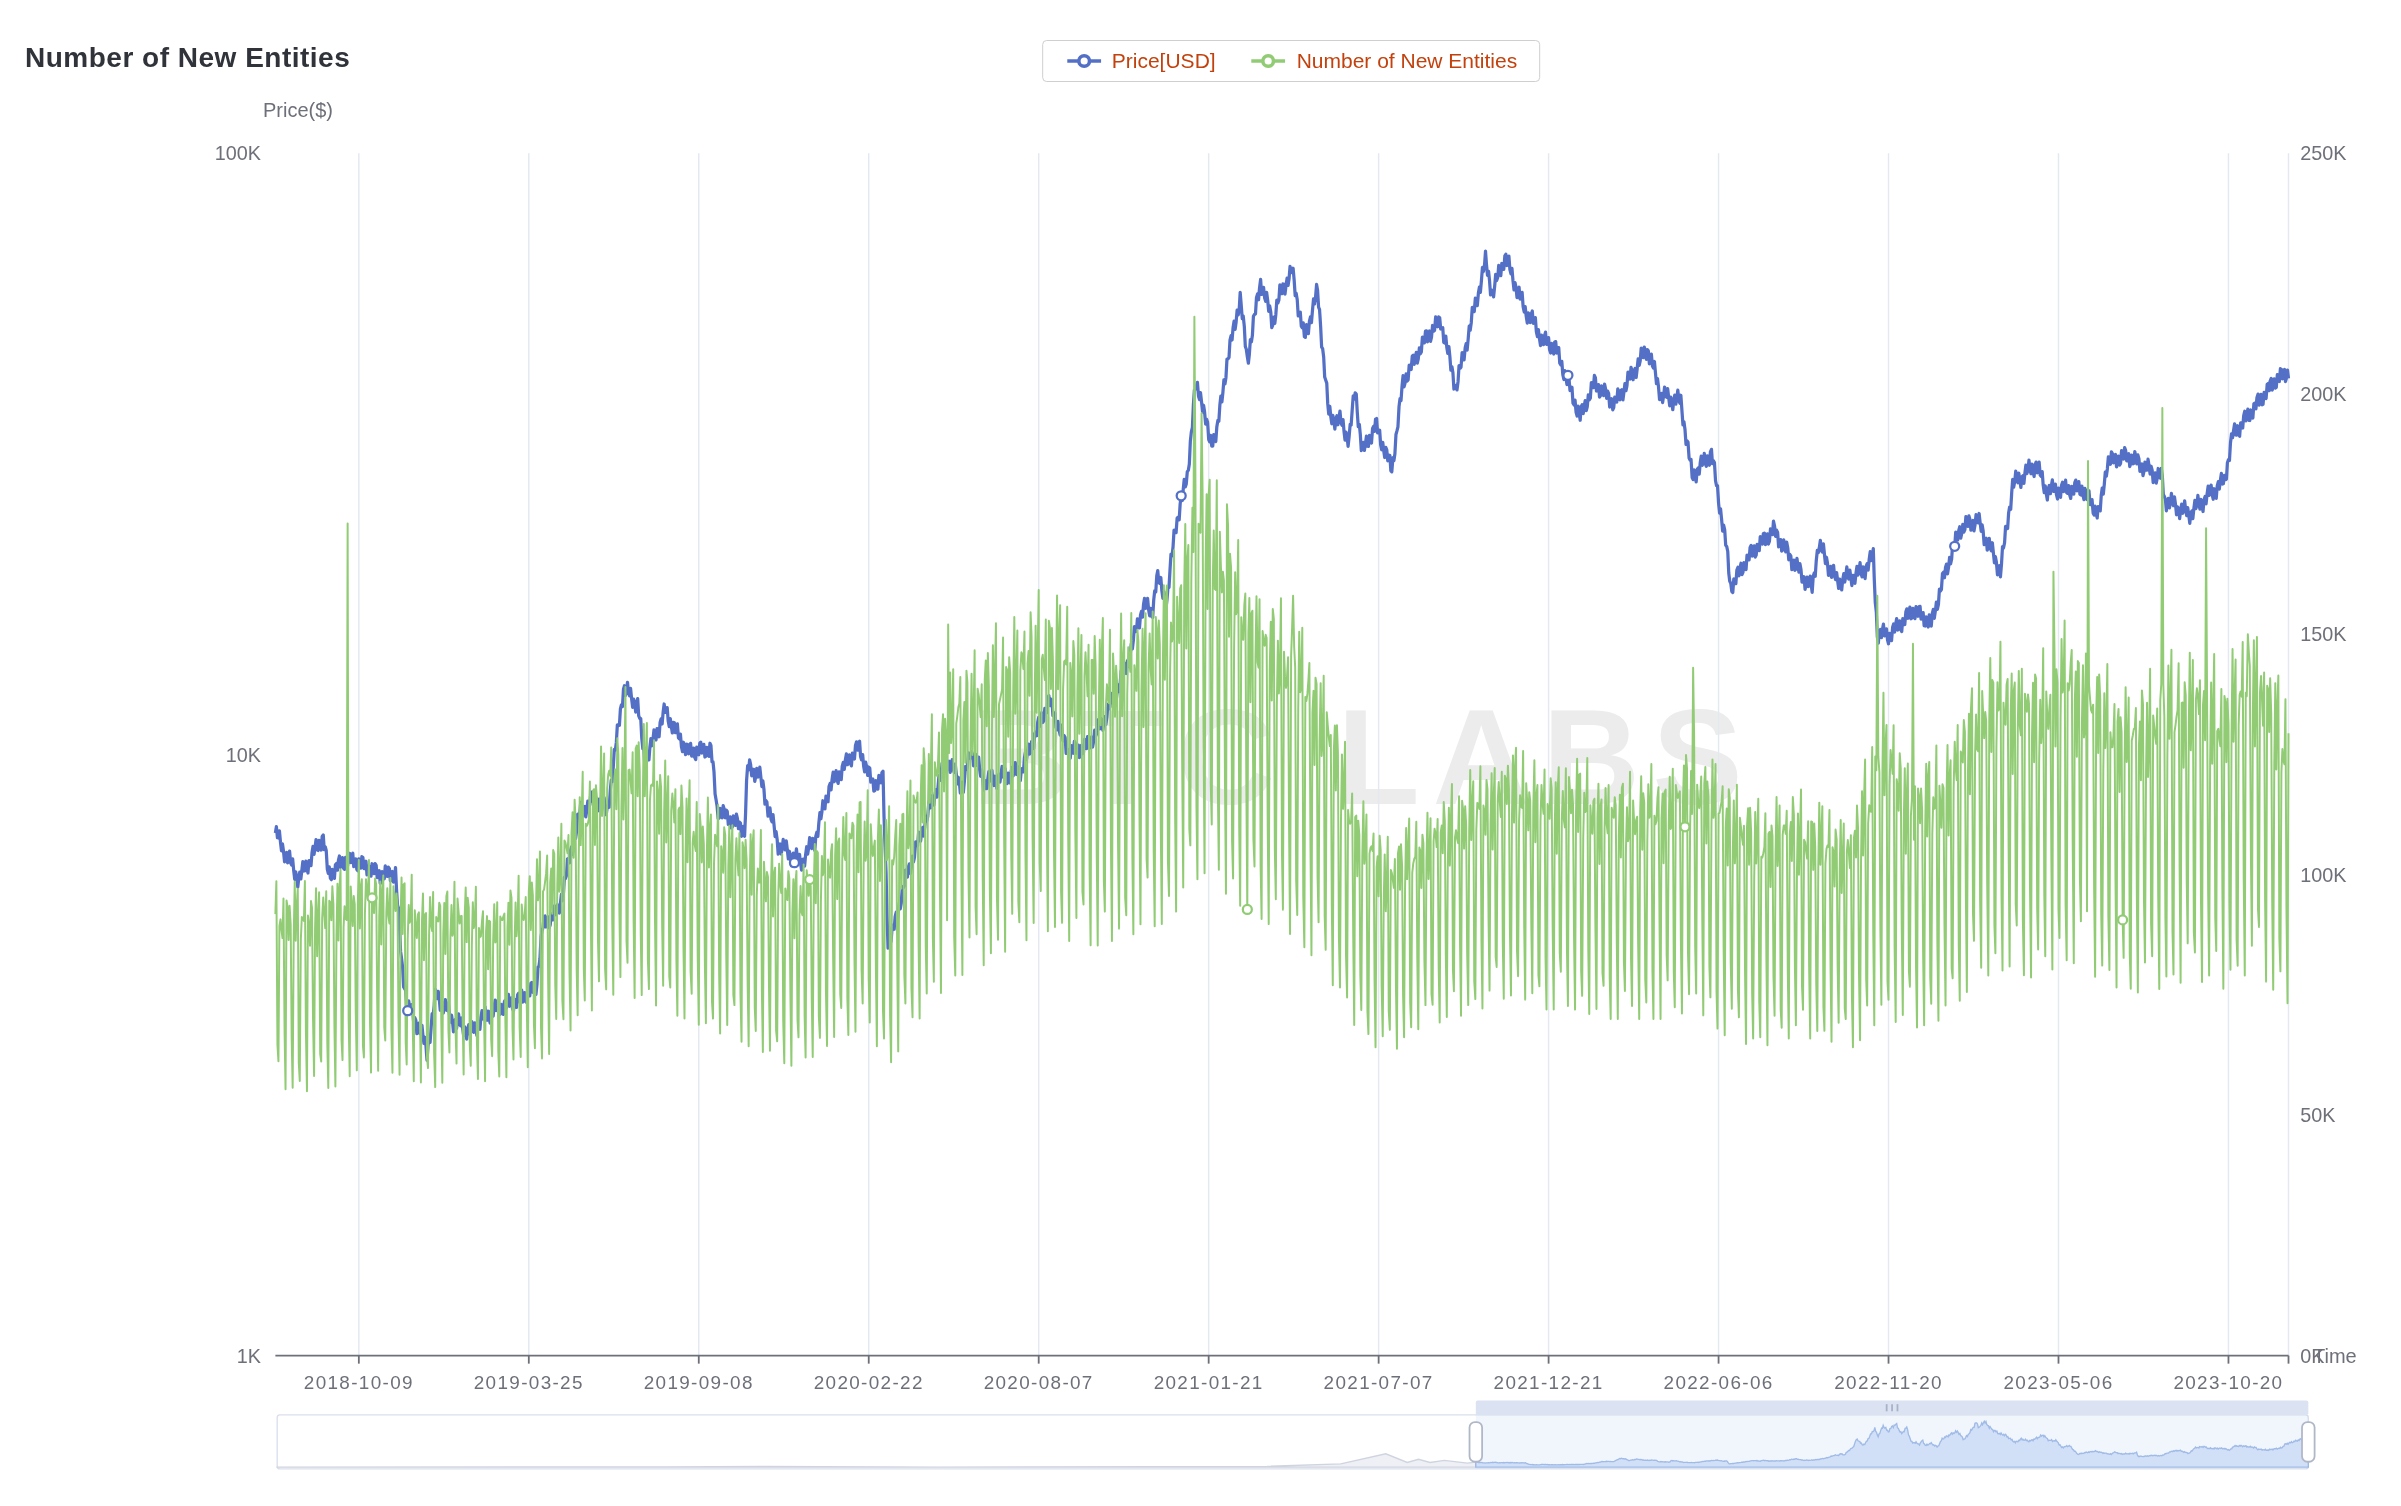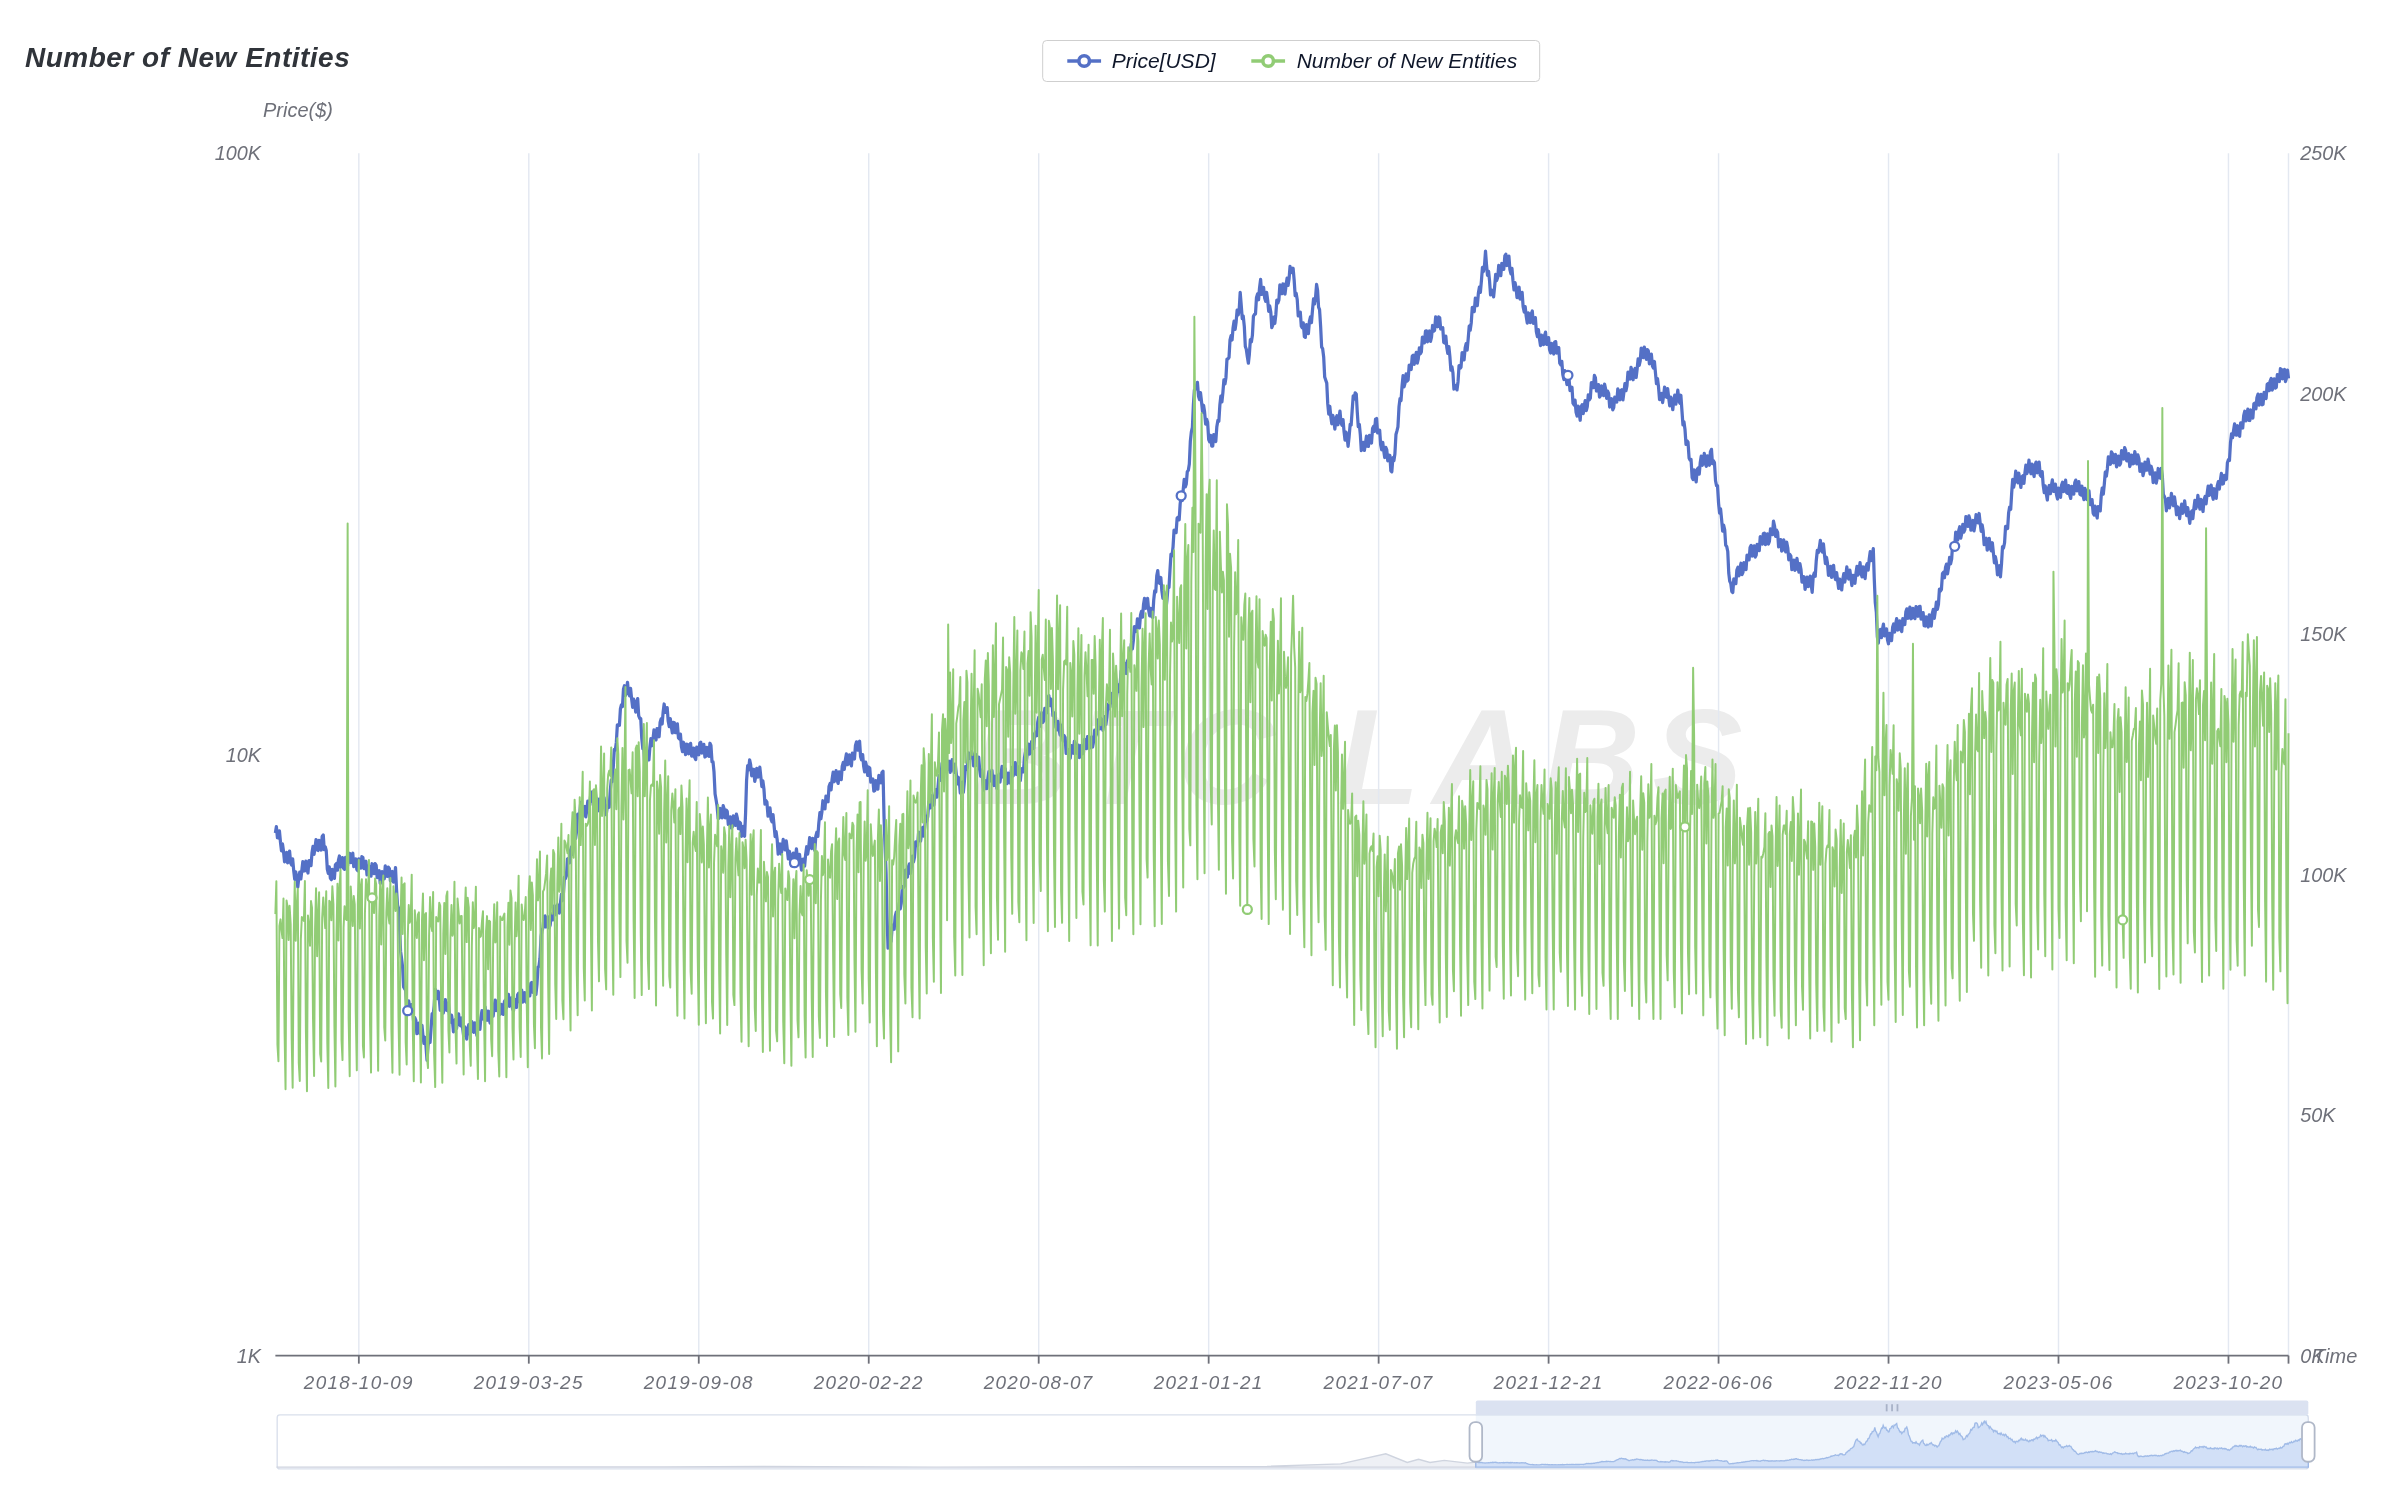--- a/index.html
+++ b/index.html
@@ -1,22 +1,22 @@
 <!DOCTYPE html>
 <html style="font-size:14.4px"><head>
 <meta charset="utf-8">
 <style>
   html,body{margin:0;padding:0;background:#fff;}
   .root{position:relative;width:2401px;height:1507px;overflow:hidden;background:#fff;
-        font-family:"Liberation Sans",sans-serif;font-style:italic;}
+        font-family:"Liberation Sans",sans-serif;}
   .title{position:absolute;left:25px;top:23.4px;font-size:28px;font-weight:bold;color:#30343a;letter-spacing:0.5px;}
   .legend{position:absolute;top:40px;left:1291px;transform:translateX(-50%);display:flex;align-items:center;
           gap:34px;border:0.9px solid #cfcfcf;border-radius:4.5px;background:#fff;padding:8px 21.6px;}
   .legend-item{display:flex;align-items:center;gap:9px;cursor:pointer;}
-  .legend-item span{font-size:21px;color:#0f172a;}
+  .legend-item span{font-size:21px;color:#c2410c;}
   .axis-name{position:absolute;font-size:20px;color:#6e7079;}
   .left-axis-name{left:207px;top:99px;width:126px;text-align:right;}
   .x-axis-name{left:2313px;top:1345px;text-align:center;}
   .wm{position:absolute;left:972px;top:680px;font-size:135px;font-weight:bold;color:#ececec;
       letter-spacing:12.6px;user-select:none;white-space:nowrap;}
   svg.plot{position:absolute;left:0;top:0;}
   text{font-family:"Liberation Sans",sans-serif;}
 </style>
 </head>
 <body>

